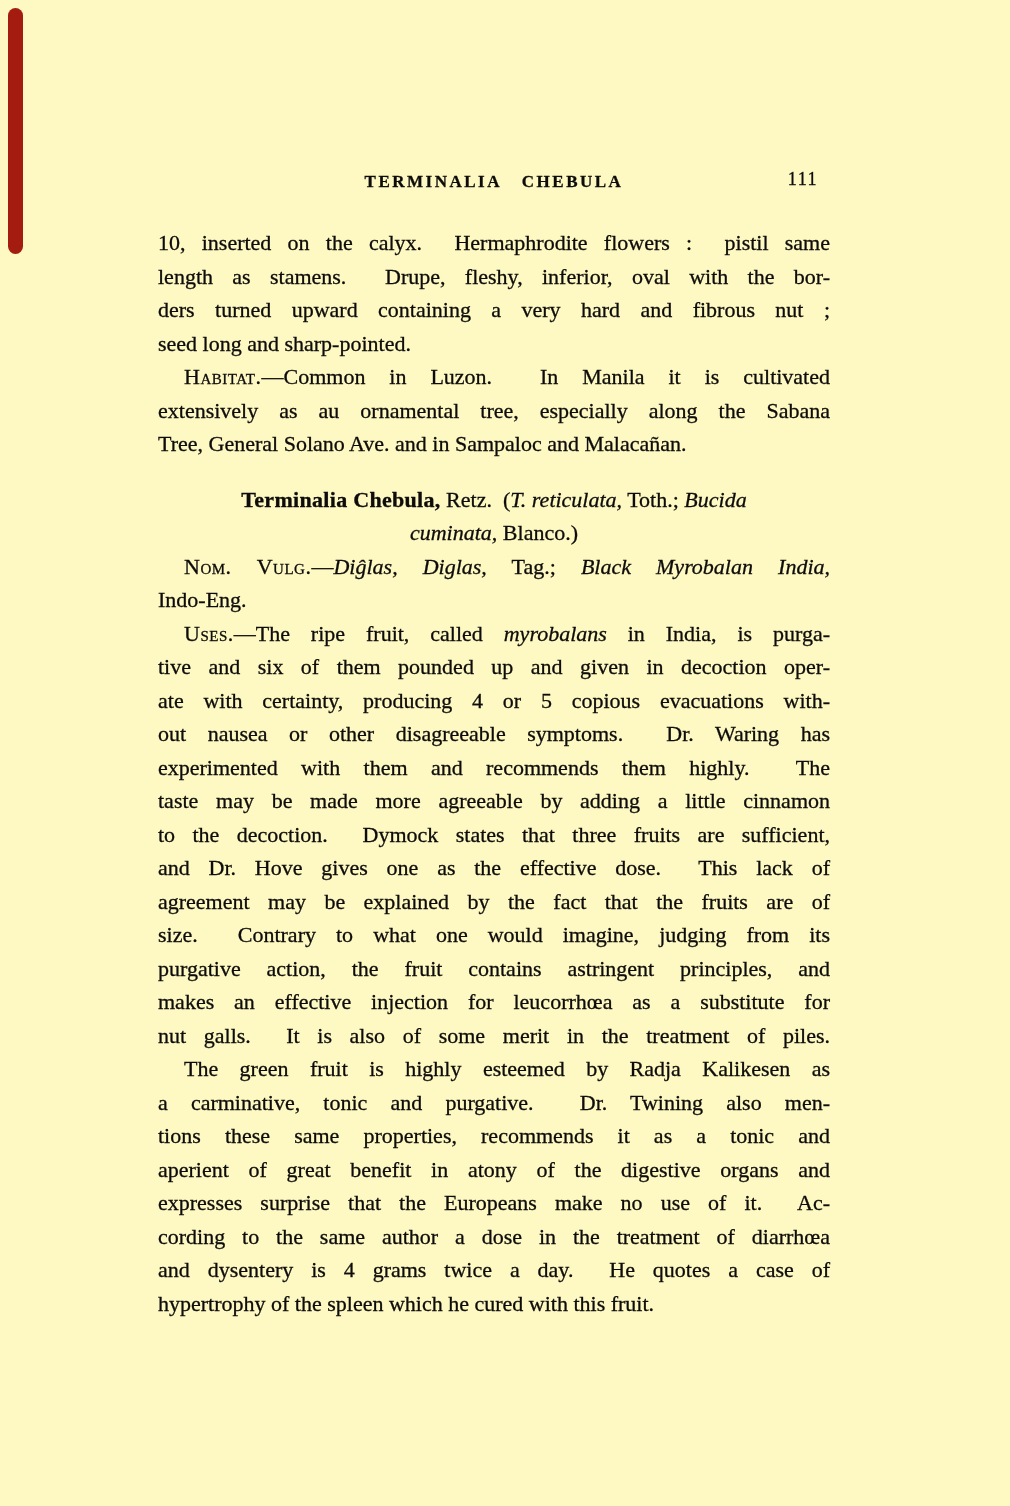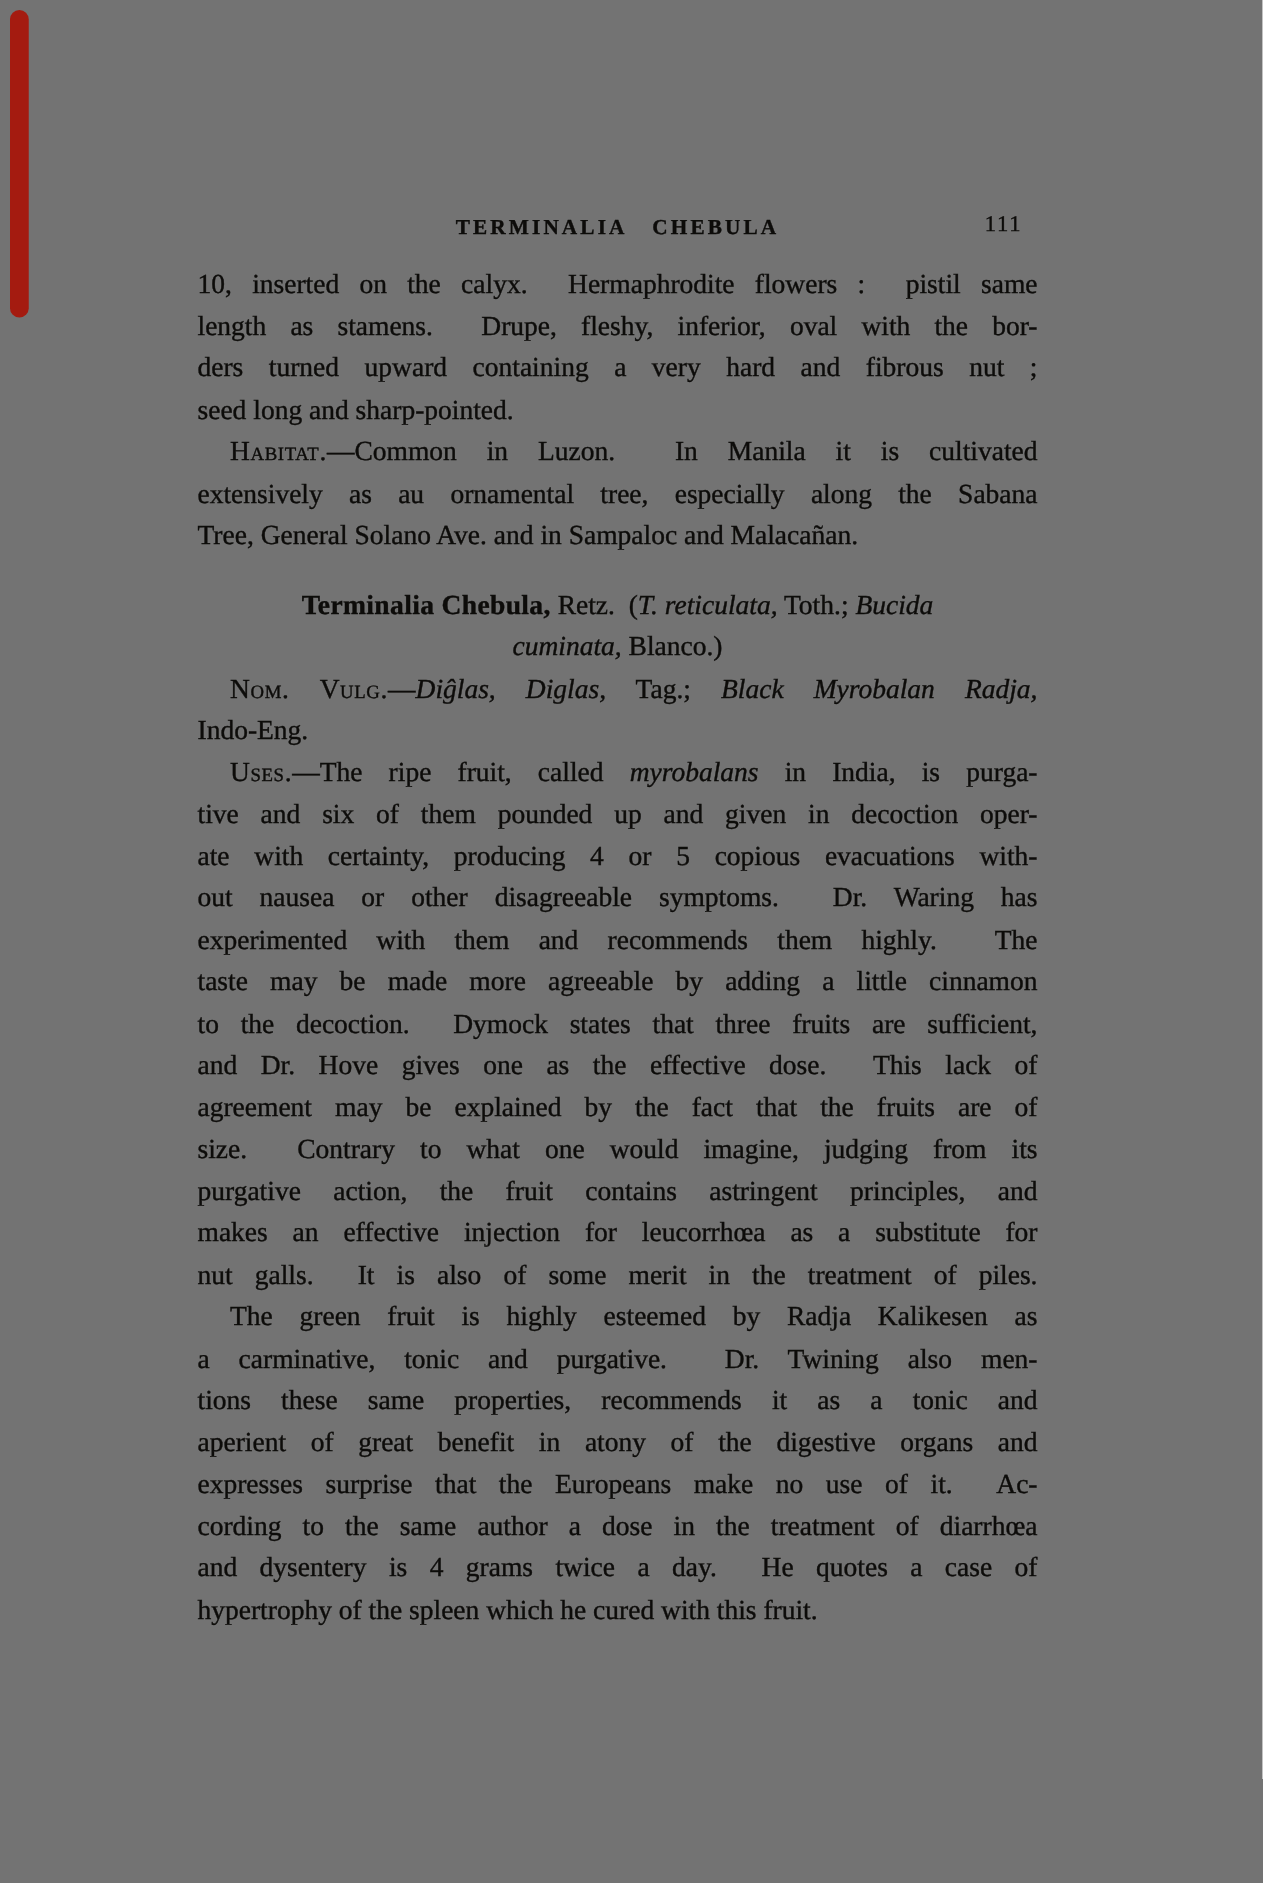--- a/index.html
+++ b/index.html
@@ -40,37 +40,37 @@
     white-space: nowrap;
   }
   .page-number {
     position: absolute;
     right: 12px;
     top: -3px;
     font-size: 18px;
     letter-spacing: 1.5px;
   }
   .body-text {
-    margin-top: 12px;
+    margin-top: 28px;
     font-size: 22px;
     line-height: 33.5px;
   }
   .line { text-align: justify; text-align-last: justify; }
   .line.last { text-align-last: left; }
   .para.indent .line:first-child { text-indent: 26px; }
   .para.heading { margin-top: 22px; }
   .para.heading .line { text-align: left; text-align-last: center; }
   .sc { font-variant: small-caps; letter-spacing: 0.5px; }
   .i { font-style: italic; }
   .b { font-weight: bold; letter-spacing: 0.3px; }
 </style>
 </head>
 <body>
 
-<div class="page" style="color: rgb(13, 12, 10); background: #737373;">
+<div class="page" style="color: rgb(13, 12, 10); background: #fef9c3;">
   <div class="redmark" style="background: rgb(164, 27, 16);"></div>
   <div class="content">
     <div class="header">
       <div class="running-title">TERMINALIA CHEBULA</div>
       <div class="page-number">111</div>
     </div>
     <div class="body-text">
         <div class="para plain">
           <div class="line"><span>10, inserted on the calyx.&nbsp; Hermaphrodite flowers :&nbsp; pistil same</span></div>
           <div class="line"><span>length as stamens.&nbsp; Drupe, fleshy, inferior, oval with the bor-</span></div>
@@ -80,21 +80,21 @@
         <div class="para indent">
           <div class="line"><span class="sc">Habitat.</span><span>—Common in Luzon.&nbsp; In Manila it is cultivated</span></div>
           <div class="line"><span>extensively as au ornamental tree, especially along the Sabana</span></div>
           <div class="line last"><span>Tree, General Solano Ave. and in Sampaloc and Malacañan.</span></div>
         </div>
         <div class="para heading">
           <div class="line"><span class="b">Terminalia Chebula,</span><span> Retz.&nbsp; (</span><span class="i">T. reticulata,</span><span> Toth.; </span><span class="i">Bucida</span></div>
           <div class="line last"><span class="i">cuminata,</span><span> Blanco.)</span></div>
         </div>
         <div class="para indent">
-          <div class="line"><span class="sc">Nom. Vulg.</span><span>—</span><span class="i">Diĝlas, Diglas,</span><span> Tag.; </span><span class="i">Black Myrobalan Radja,</span></div>
+          <div class="line"><span class="sc">Nom. Vulg.</span><span>—</span><span class="i">Diĝlas, Diglas,</span><span> Tag.; </span><span class="i">Black Myrobalan India,</span></div>
           <div class="line last"><span>Indo-Eng.</span></div>
         </div>
         <div class="para indent">
           <div class="line"><span class="sc">Uses.</span><span>—The ripe fruit, called </span><span class="i">myrobalans</span><span> in India, is purga-</span></div>
           <div class="line"><span>tive and six of them pounded up and given in decoction oper-</span></div>
           <div class="line"><span>ate with certainty, producing 4 or 5 copious evacuations with-</span></div>
           <div class="line"><span>out nausea or other disagreeable symptoms.&nbsp; Dr. Waring has</span></div>
           <div class="line"><span>experimented with them and recommends them highly.&nbsp; The</span></div>
           <div class="line"><span>taste may be made more agreeable by adding a little cinnamon</span></div>
           <div class="line"><span>to the decoction.&nbsp; Dymock states that three fruits are sufficient,</span></div>

